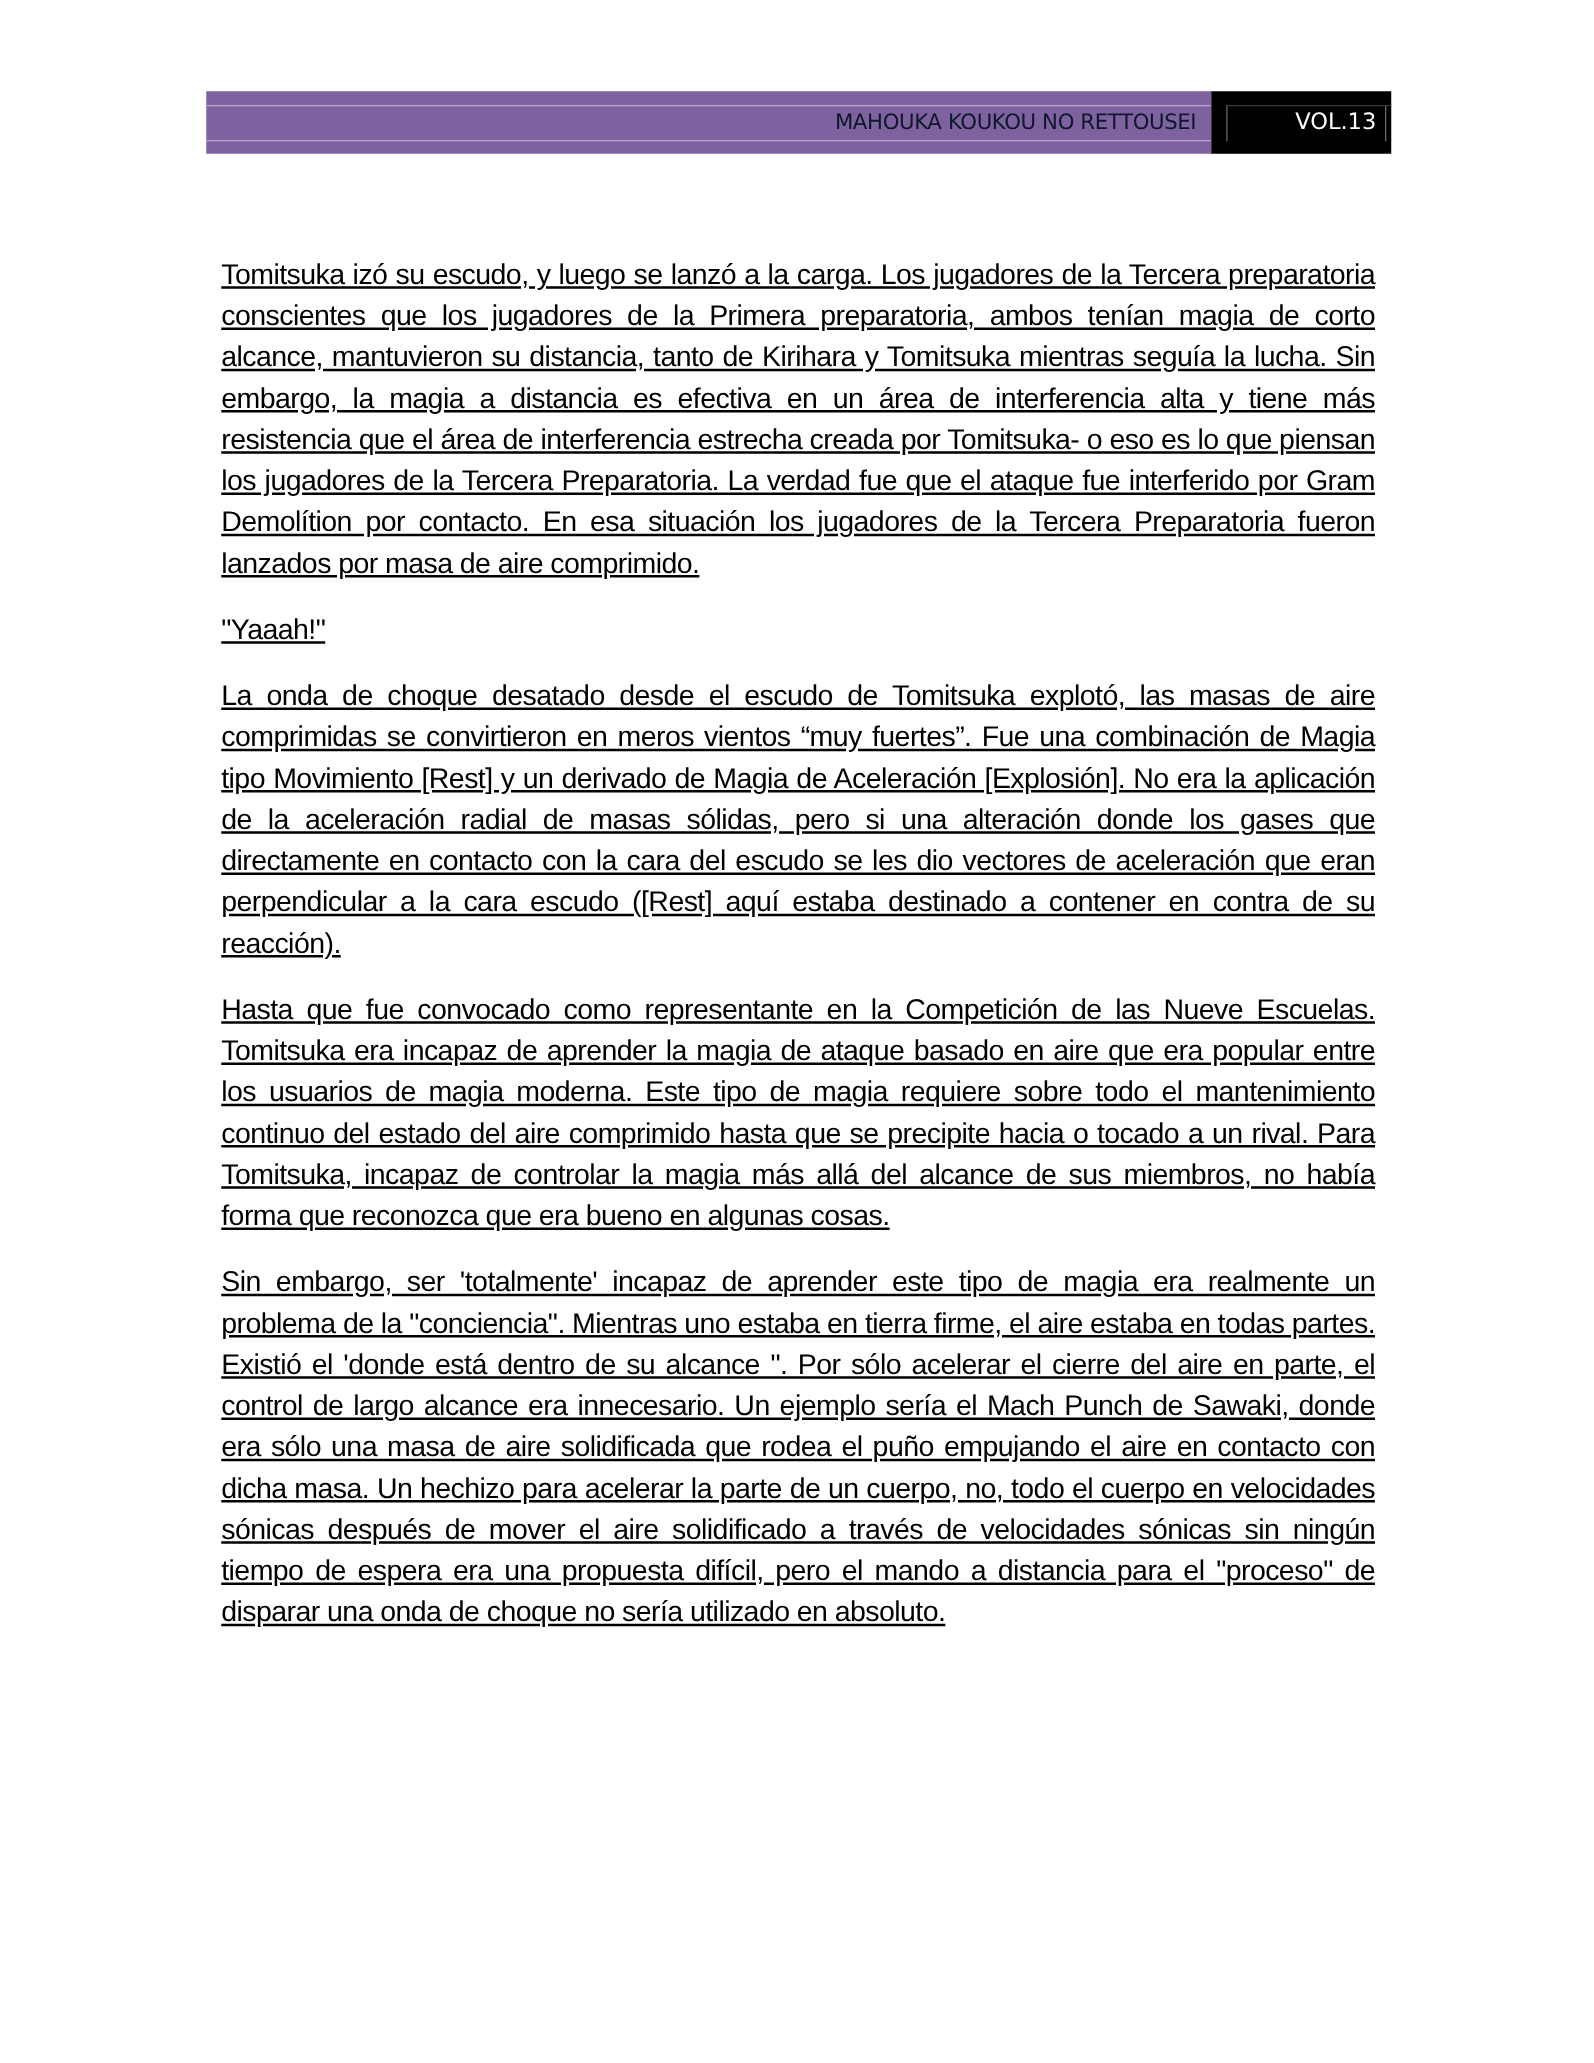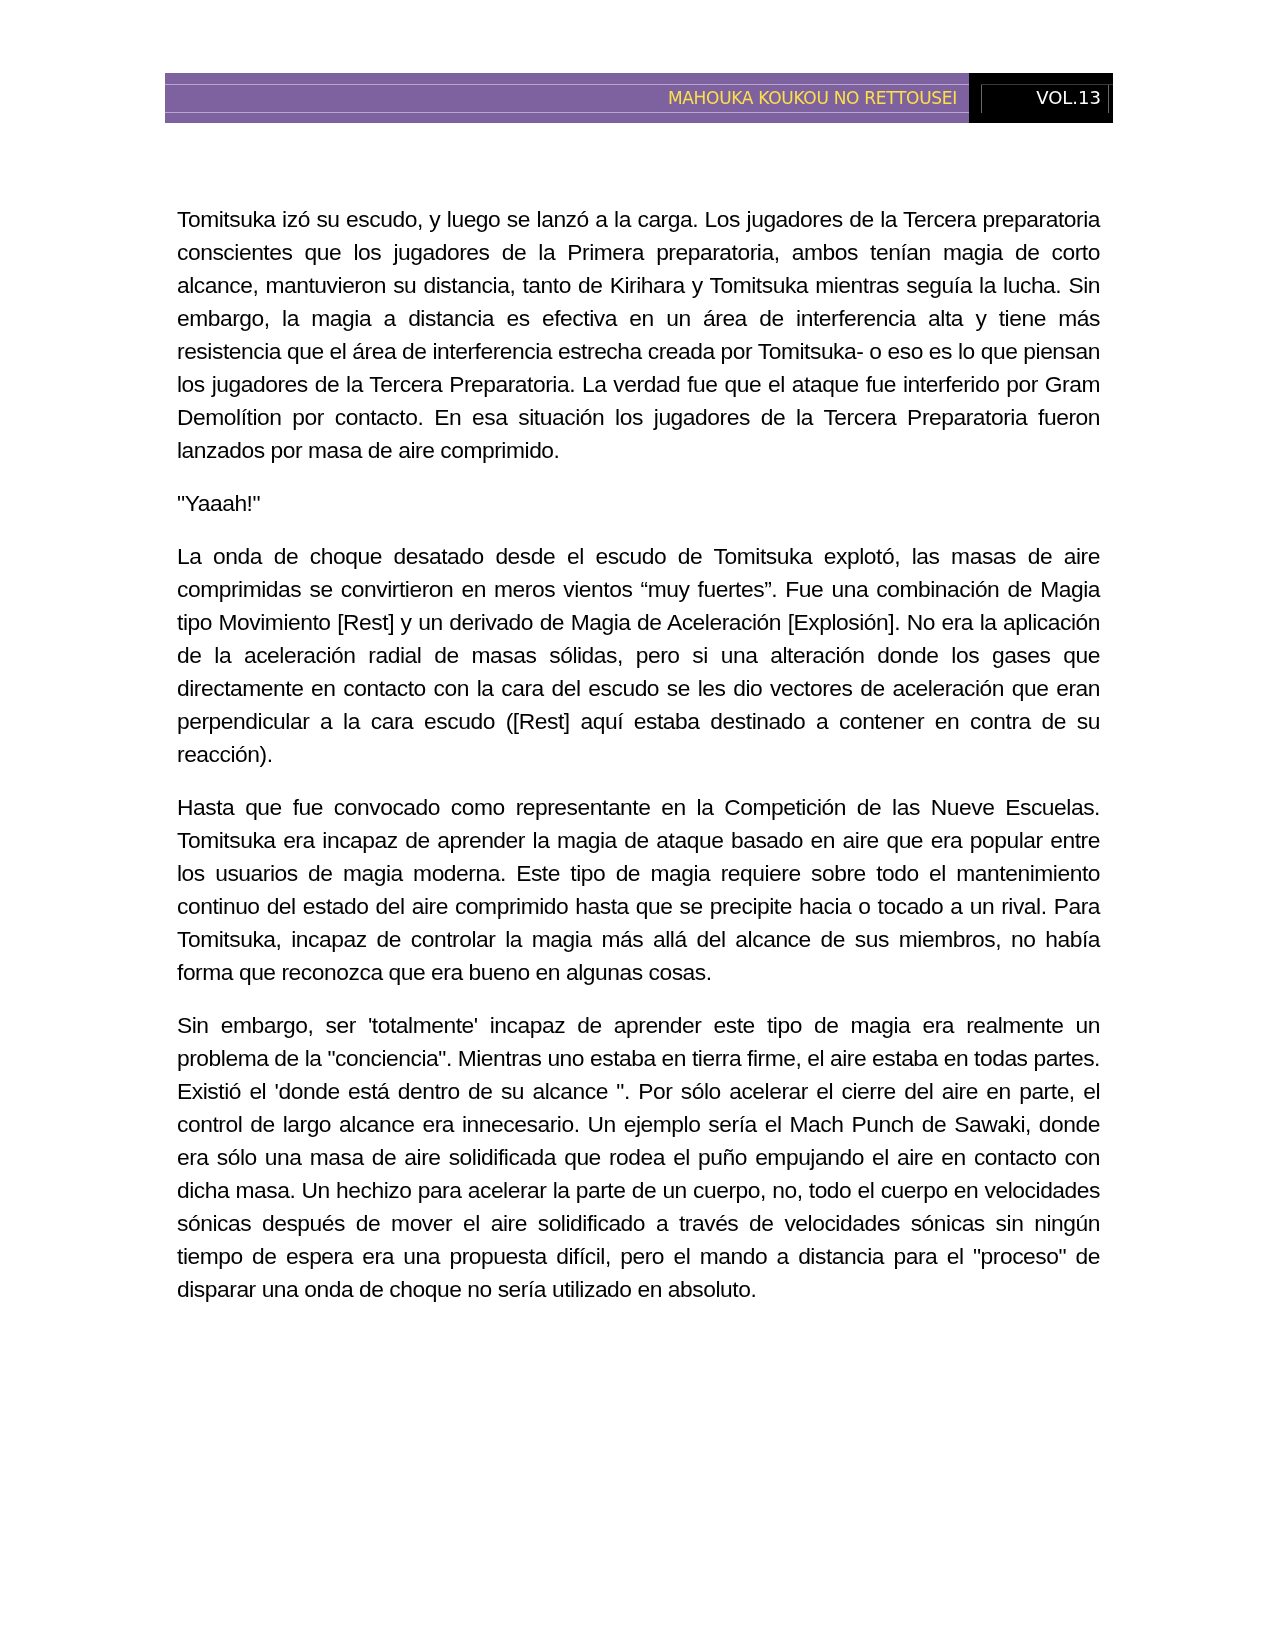--- a/index.html
+++ b/index.html
@@ -41,21 +41,21 @@
   .header-band::before { top: 11px; }
   .header-band::after { top: 39px; }
   .header-title {
     position: absolute;
     right: 12px;
     top: 12px;
     height: 26px;
     line-height: 26px;
     font-family: "DejaVu Sans", sans-serif;
     font-size: 17px;
-    color: #fde047;
+    color: #0f172a;
     letter-spacing: -0.3px;
   }
   .header-vol {
     position: relative;
     width: 144px;
     background: #000000;
     height: 50px;
   }
   .header-vol::before {
     content: "";
@@ -99,20 +99,21 @@
     top: 203px;
     width: 923px;
   }
   .para {
     margin: 0 0 20px 0;
     font-size: 22.8px;
     line-height: 33px;
     text-align: justify;
     letter-spacing: -0.45px;
     word-spacing: 0px;
+    text-decoration: underline;
   }
 </style>
 </head>
 <body>
 
 <div class="header">
   <div class="header-band">
     <span class="header-title">MAHOUKA KOUKOU NO RETTOUSEI</span>
   </div>
   <div class="header-vol">

